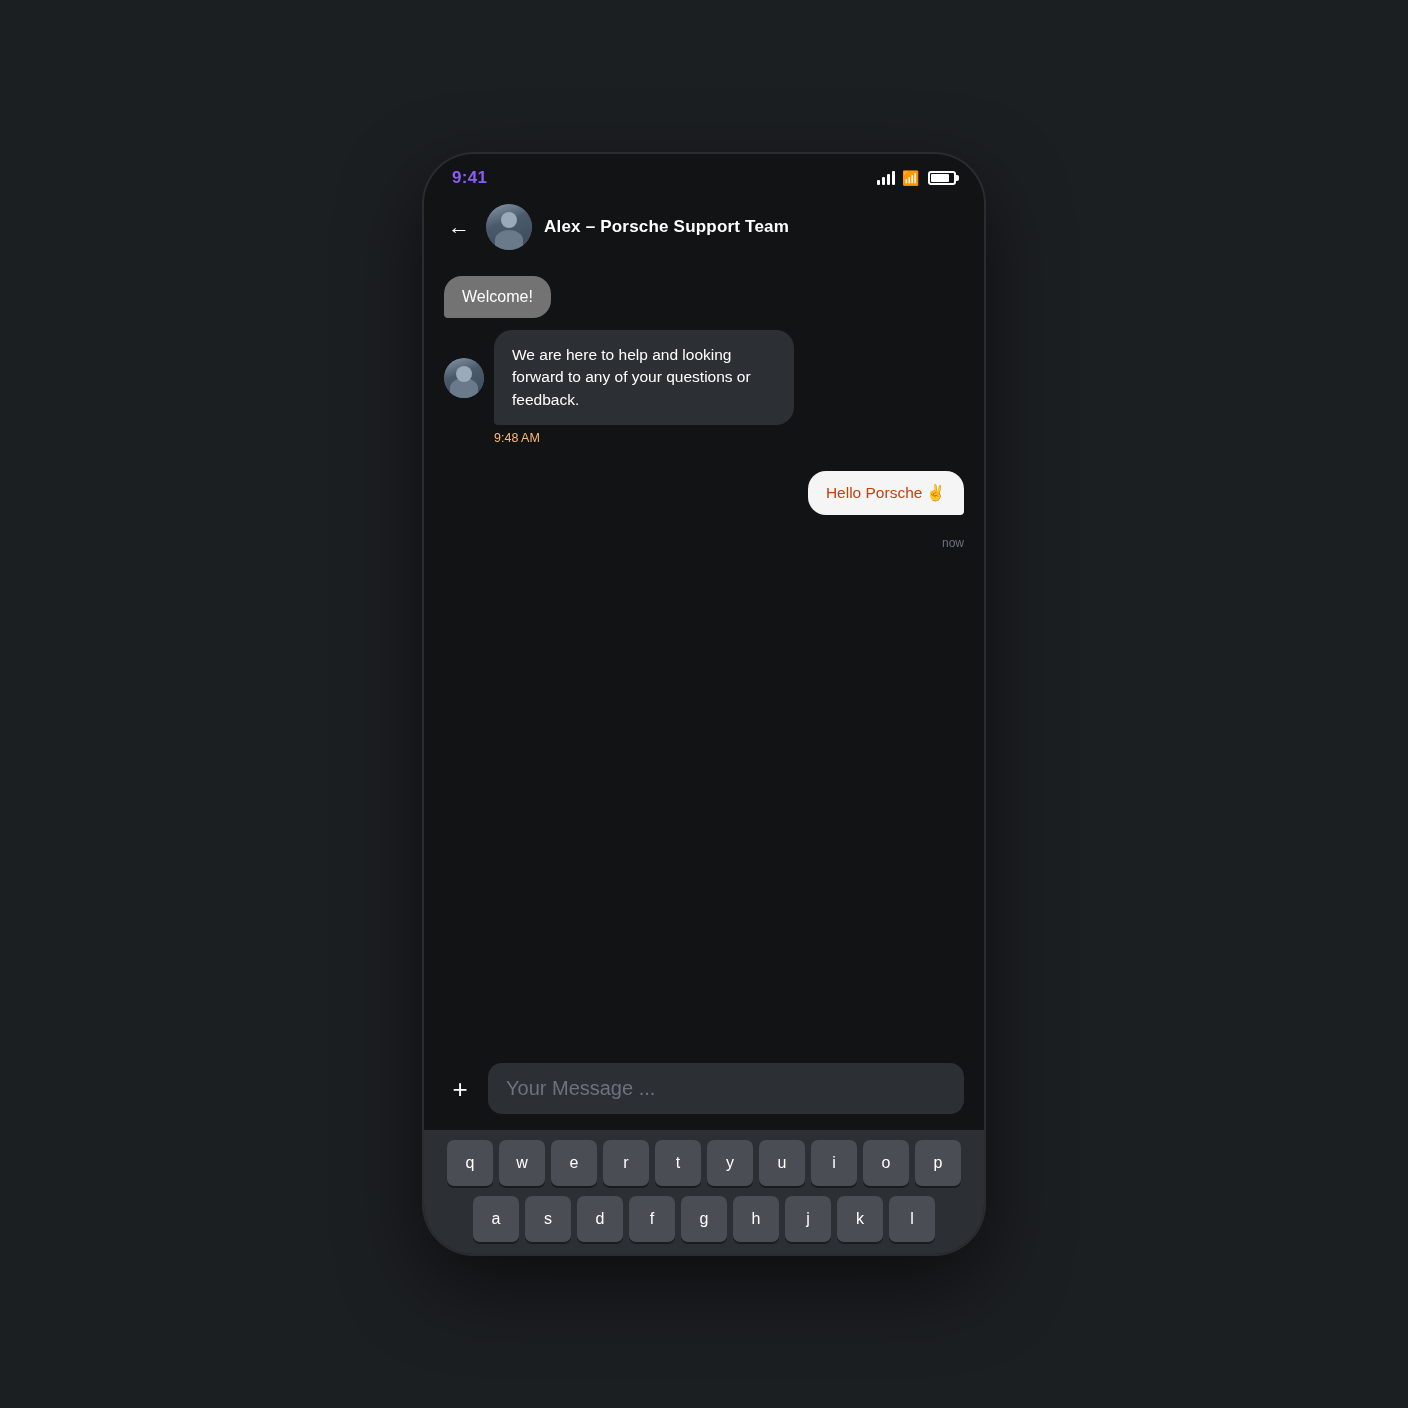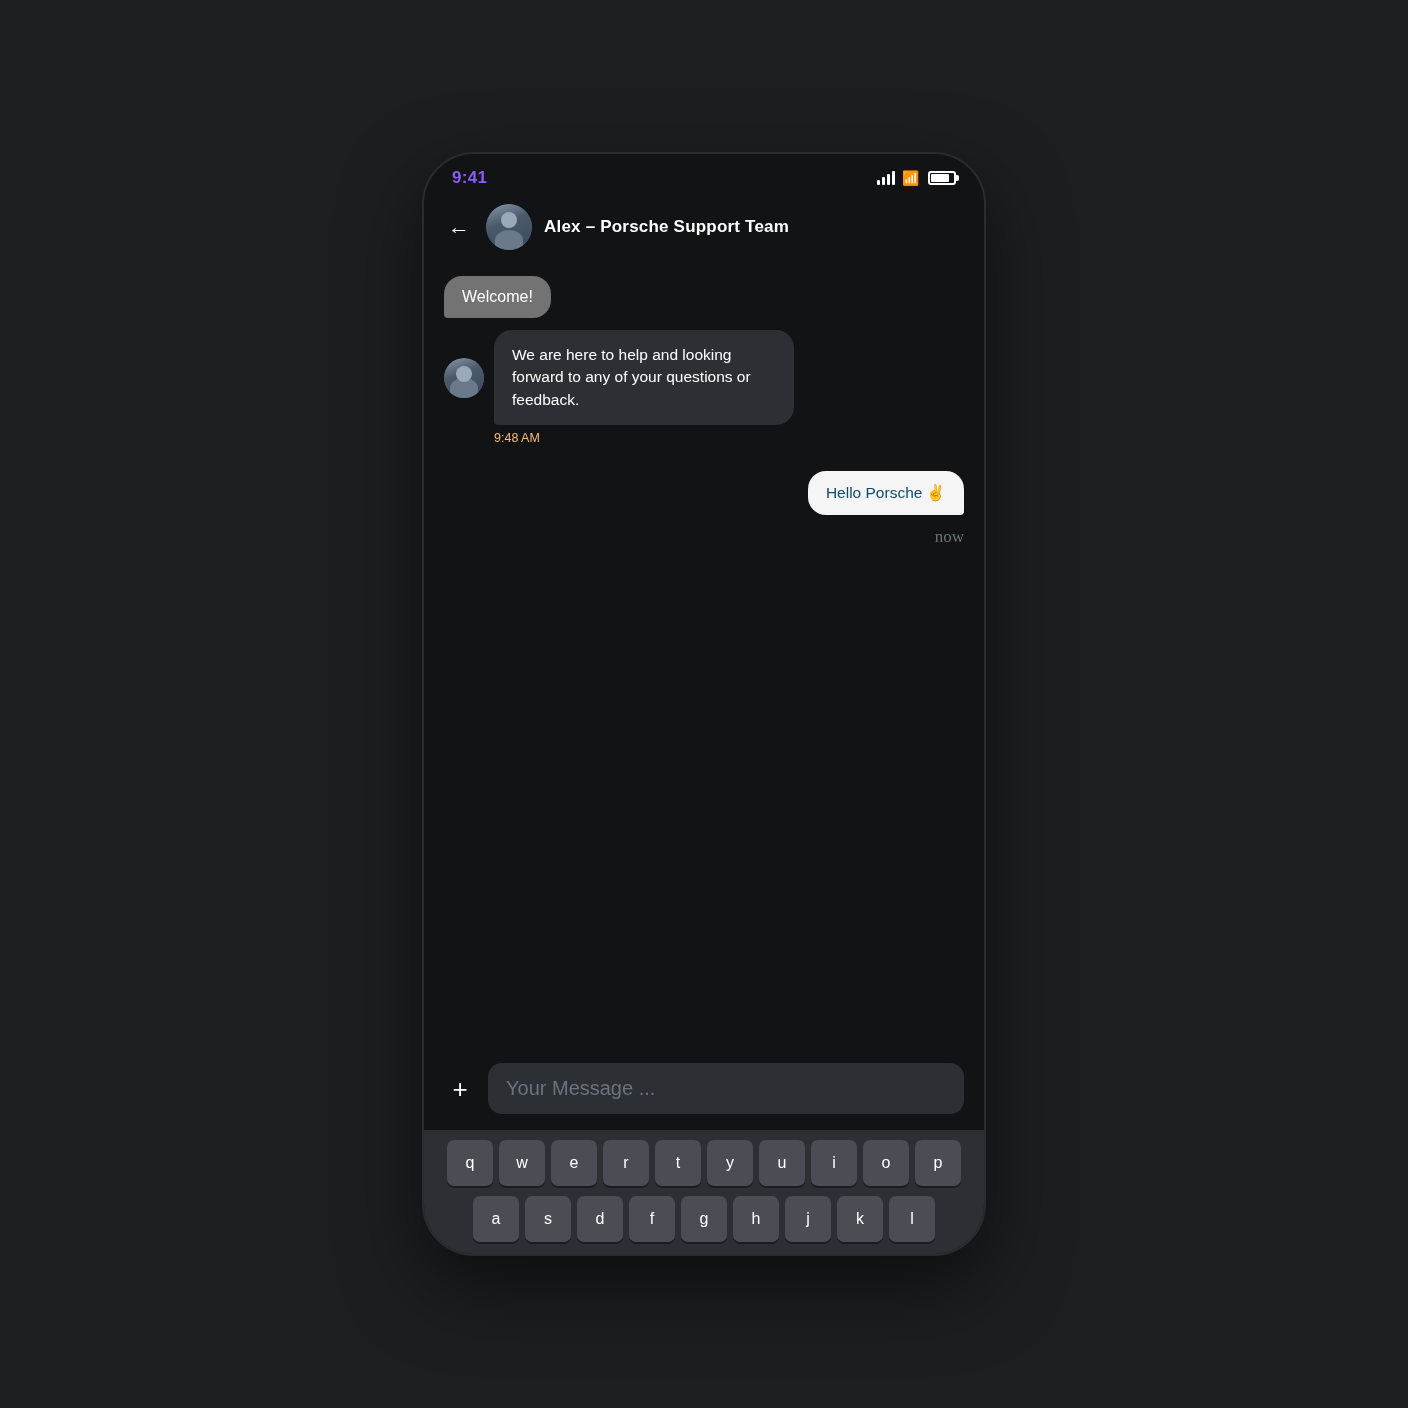--- a/index.html
+++ b/index.html
@@ -223,33 +223,32 @@
     .message-group-sent {
       display: flex;
       flex-direction: column;
       align-items: flex-end;
       margin-top: 18px;
       margin-bottom: 4px;
     }
 
     .bubble-sent {
       background: #f5f5f5;
-      color: #0c4a6e;
+      color: #c2410c;
       padding: 13px 18px;
       border-radius: 18px 18px 4px 18px;
       font-size: 15.5px;
       font-weight: 400;
       max-width: 280px;
     }
 
     .message-time-sent {
       color: #6b7280;
-      font-size: 17px;
-      margin-top: 12px;
-      font-family: Liberation Serif, serif;
+      font-size: 12px;
+      margin-top: 21px;
     }
 
     
     .input-area {
       display: flex;
       align-items: center;
       padding: 12px 20px 16px;
       gap: 12px;
       border-top: none;
       flex-shrink: 0;

